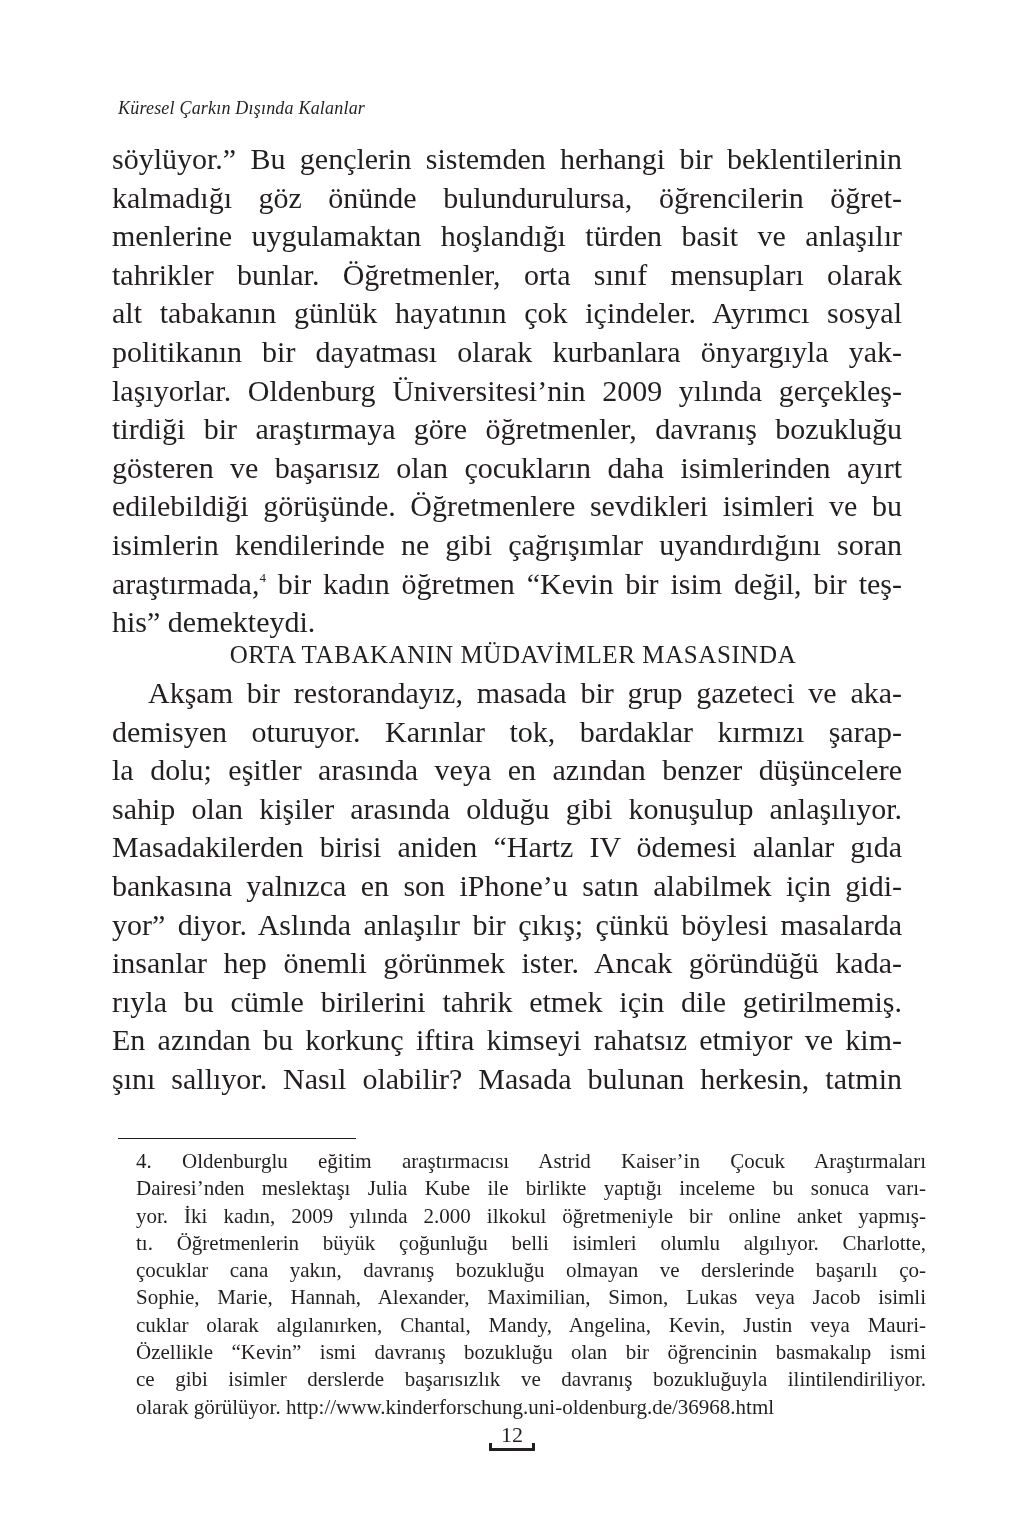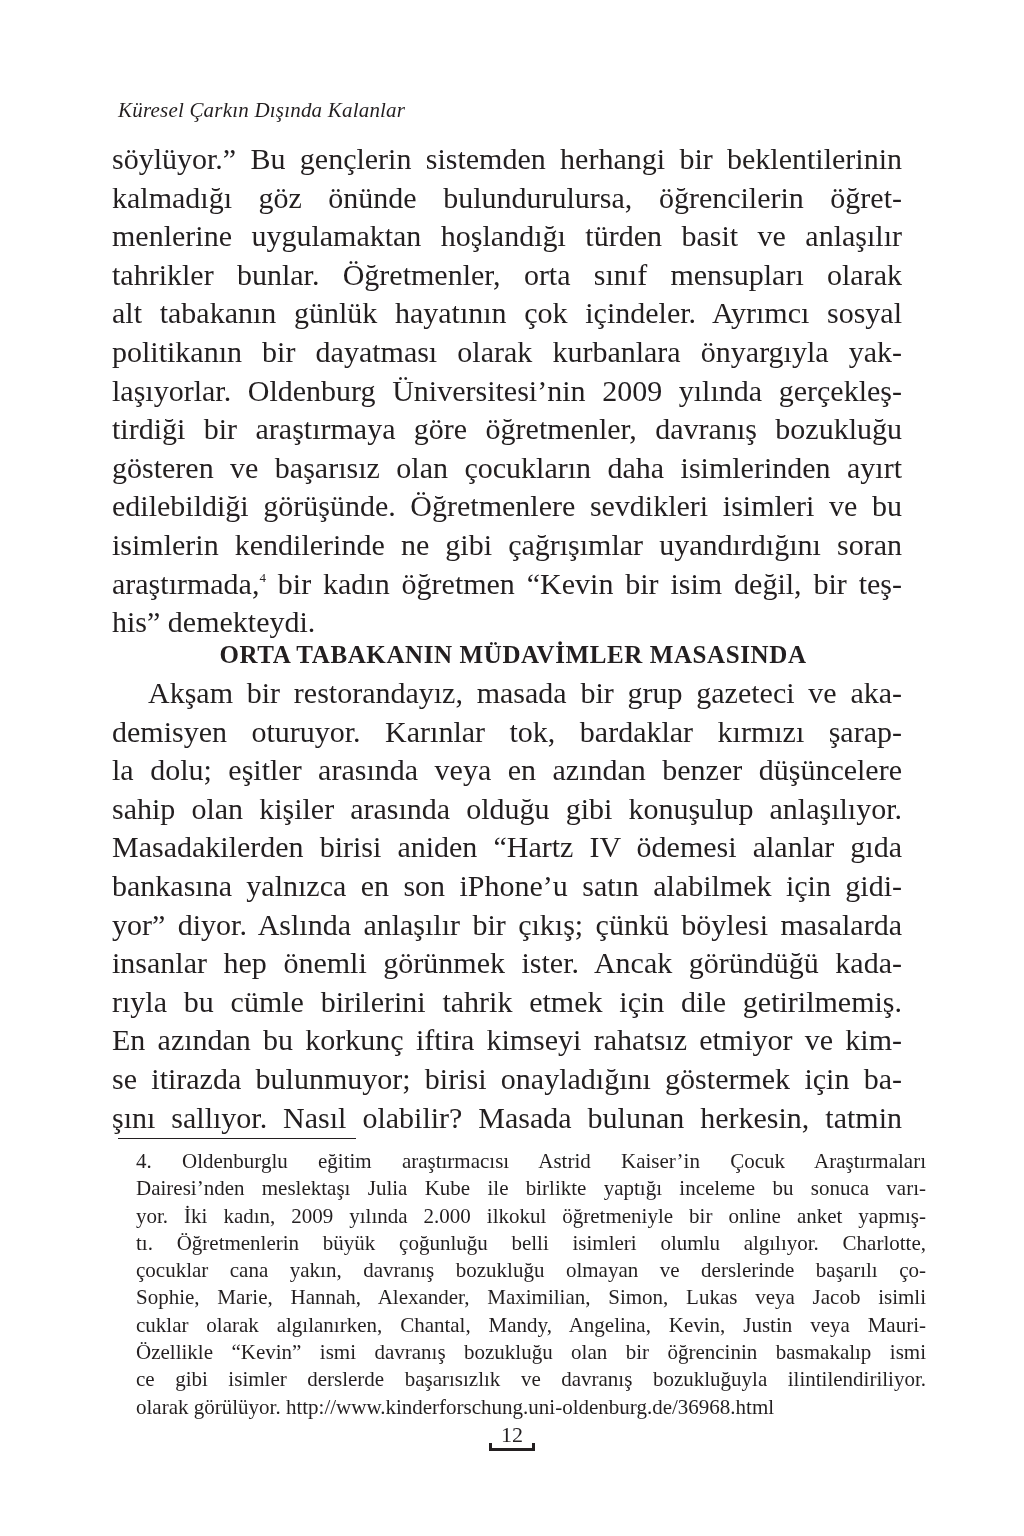--- a/index.html
+++ b/index.html
@@ -13,21 +13,21 @@
       position: relative;
       overflow: hidden;
       color: #231f20;
       font-family: "Liberation Serif", "DejaVu Serif", serif;
     }
     .running-head {
       position: absolute;
       left: 118px;
       top: 98px;
       font-style: italic;
-      font-size: 21px;
+      font-size: 18px;
       letter-spacing: 0.2px;
       color: #231f20;
     }
     .body-text {
       position: absolute;
       left: 112px;
       width: 790px;
     }
     .line {
       display: block;
@@ -46,21 +46,20 @@
     }
     .section-heading {
       position: absolute;
       left: 118px;
       width: 790px;
       top: 636px;
       text-align: center;
       font-size: 25px;
       letter-spacing: 0.6px;
       line-height: 38px;
-      font-weight: bold;
     }
     sup {
       font-size: 13px;
       vertical-align: 12px;
       line-height: 0;
     }
     .footnote-rule {
       position: absolute;
       left: 118px;
       top: 1138px;
@@ -140,21 +139,20 @@
   <span class="line indent">Akşam bir restorandayız, masada bir grup gazeteci ve aka-</span>
   <span class="line">demisyen oturuyor. Karınlar tok, bardaklar kırmızı şarap-</span>
   <span class="line">la dolu; eşitler arasında veya en azından benzer düşüncelere</span>
   <span class="line">sahip olan kişiler arasında olduğu gibi konuşulup anlaşılıyor.</span>
   <span class="line">Masadakilerden birisi aniden “Hartz IV ödemesi alanlar gıda</span>
   <span class="line">bankasına yalnızca en son iPhone’u satın alabilmek için gidi-</span>
   <span class="line">yor” diyor. Aslında anlaşılır bir çıkış; çünkü böylesi masalarda</span>
   <span class="line">insanlar hep önemli görünmek ister. Ancak göründüğü kada-</span>
   <span class="line">rıyla bu cümle birilerini tahrik etmek için dile getirilmemiş.</span>
   <span class="line">En azından bu korkunç iftira kimseyi rahatsız etmiyor ve kim-</span>
-  <span class="line">se itirazda bulunmuyor; birisi onayladığını göstermek için ba-</span>
   <span class="line">şını sallıyor. Nasıl olabilir? Masada bulunan herkesin, tatmin</span>
 </div>
 
 <div class="footnote-rule"></div>
 
 <div class="footnotes">
   <span class="fn-line">4. Oldenburglu eğitim araştırmacısı Astrid Kaiser’in Çocuk Araştırmaları</span>
   <span class="fn-line">Dairesi’nden meslektaşı Julia Kube ile birlikte yaptığı inceleme bu sonuca varı-</span>
   <span class="fn-line">yor. İki kadın, 2009 yılında 2.000 ilkokul öğretmeniyle bir online anket yapmış-</span>
   <span class="fn-line">tı. Öğretmenlerin büyük çoğunluğu belli isimleri olumlu algılıyor. Charlotte,</span>

